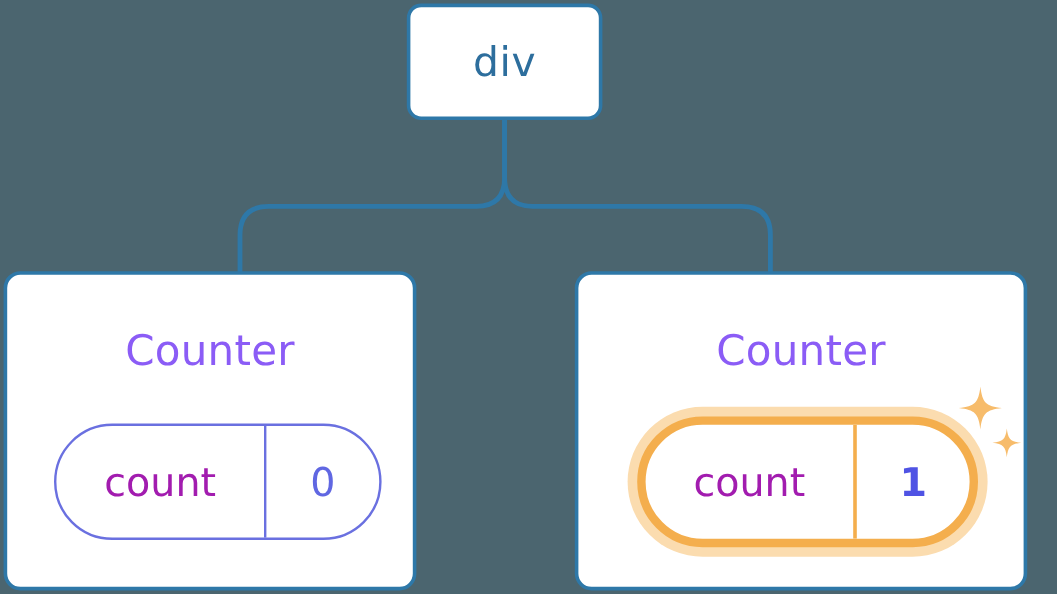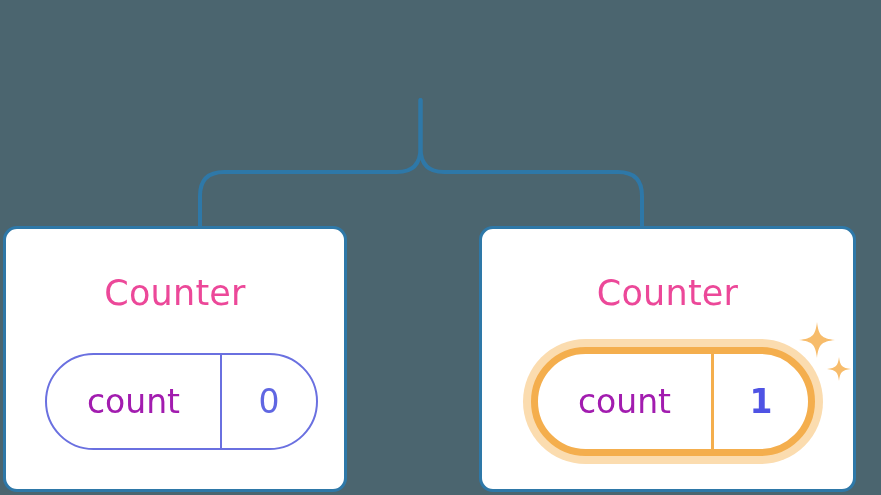--- a/index.html
+++ b/index.html
@@ -61,21 +61,21 @@
   .card-left  { left: 3px;   top: 226px; width: 344px; height: 266px; }
   .card-right { left: 479px; top: 226px; width: 377px; height: 266px; }
 
   .card-title {
     position: absolute;
     left: 0;
     right: 0;
     top: 44px;
     text-align: center;
     font-size: 35px;
-    color: #ec4899;
+    color: #8b5cf6;
     letter-spacing: 0.2px;
   }
 
   
   .pill {
     position: absolute;
     box-sizing: border-box;
     display: flex;
     align-items: stretch;
     background: #ffffff;
@@ -173,20 +173,23 @@
 </head>
 <body>
 
 <div id="stage">
 
   <svg id="connectors" viewBox="0 0 881 495" xmlns="http://www.w3.org/2000/svg">
     <path d="M 420.5 100 L 420.5 148 Q 420.5 172 444 172 L 618 172 Q 642 172 642 196 L 642 228" fill="none" stroke="#2e78a8" stroke-width="4" stroke-linecap="round"></path>
     <path d="M 420.5 100 L 420.5 148 Q 420.5 172 397 172 L 224 172 Q 200 172 200 196 L 200 228" fill="none" stroke="#2e78a8" stroke-width="4" stroke-linecap="round"></path>
   </svg>
 
+  <div class="root-node">
+    <span class="root-label">div</span>
+  </div>
 
   <div class="card card-left">
     <div class="card-title">Counter</div>
 
     <div class="pill pill-plain">
       <div class="pill-key">
         <span class="pill-key-text">count</span>
       </div>
       <div class="pill-val">
         <span class="pill-val-text">0</span>

